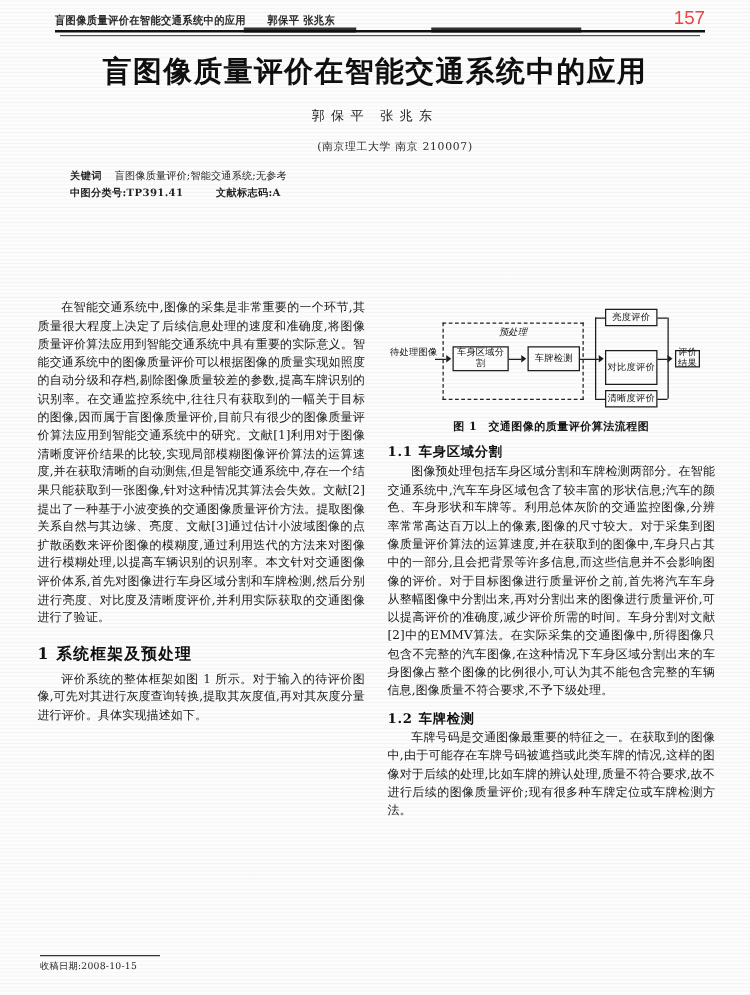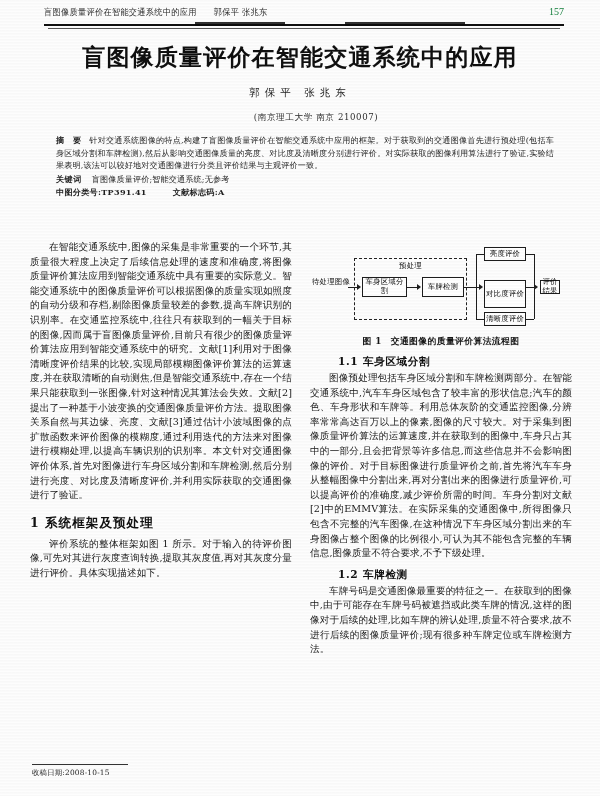--- a/index.html
+++ b/index.html
@@ -27,33 +27,33 @@
     left: 44px;
     right: 36px;
     top: 6px;
     height: 16px;
     display: flex;
     align-items: baseline;
     justify-content: space-between;
   }
   .runhead-left {
     font-size: 8.2px;
-    font-weight: normal;
+    font-weight: bold;
     letter-spacing: 0.3px;
     color: #2b2b2b;
     white-space: nowrap;
     transform: scaleY(1.08);
   }
   .runhead-authors {
     margin-left: 14px;
   }
   .runhead-page {
-    font-size: 10px;
-    color: #15803d;
-    font-family: Liberation Serif, serif;
+    font-size: 15px;
+    color: #ef4444;
+    font-family: Liberation Sans, sans-serif;
   }
   .rule {
     position: absolute;
     left: 44px;
     right: 36px;
     top: 24px;
     height: 2px;
     background: #111;
   }
   .rule.thin {
@@ -178,21 +178,20 @@
   .sec-h2 {
     font-size: 10.6px;
     font-weight: bold;
     margin: 7px 0 2px 0;
     letter-spacing: .6px;
     color: #101010;
   }
   .sec-h2 .num {
     display: inline-block;
     min-width: 25px;
-    margin-left: 28px;
   }
 
   
   .figbox {
     position: relative;
     width: 262px;
     height: 92px;
     margin: 2px 0 2px 0;
   }
   .figcap {
@@ -289,41 +288,40 @@
   <div class="rule"></div>
   <div class="rule thin"></div>
   <div class="rule-smudge" style="left:195px;width:90px;"></div>
   <div class="rule-smudge" style="left:345px;width:120px;"></div>
 
   <div class="title">盲图像质量评价在智能交通系统中的应用</div>
   <div class="authors">郭保平  张兆东</div>
   <div class="affil">(南京理工大学  南京 210007)</div>
 
   <div class="absblock">
-    <p class="abs-indent"><span class="lbl">摘 要</span><span>针对交通系统图像的特点,构建了盲图像质量评价在智能交通系统中应用的框架。对于获取到的交通图像首先进行预处理(包括车身区域分割和车牌检测),然后从影响交通图像质量的亮度、对比度及清晰度分别进行评价。对实际获取的图像利用算法进行了验证,实验结果表明,该法可以较好地对交通图像进行分类且评价结果与主观评价一致。</span></p>
     <p><span class="lbl-kw">关键词</span><span>盲图像质量评价;智能交通系统;无参考</span></p>
     <p class="clsline"><span>中图分类号</span>:<span>TP391.41</span><span class="gap"></span><span>文献标志码</span>:<span>A</span></p>
   </div>
 
   <div class="cols">
 
     <div class="col col-left">
       <p class="ind">在智能交通系统中,图像的采集是非常重要的一个环节,其质量很大程度上决定了后续信息处理的速度和准确度,将图像质量评价算法应用到智能交通系统中具有重要的实际意义。智能交通系统中的图像质量评价可以根据图像的质量实现如照度的自动分级和存档,剔除图像质量较差的参数,提高车牌识别的识别率。在交通监控系统中,往往只有获取到的一幅关于目标的图像,因而属于盲图像质量评价,目前只有很少的图像质量评价算法应用到智能交通系统中的研究。文献[1]利用对于图像清晰度评价结果的比较,实现局部模糊图像评价算法的运算速度,并在获取清晰的自动测焦,但是智能交通系统中,存在一个结果只能获取到一张图像,针对这种情况其算法会失效。文献[2]提出了一种基于小波变换的交通图像质量评价方法。提取图像关系自然与其边缘、亮度、文献[3]通过估计小波域图像的点扩散函数来评价图像的模糊度,通过利用迭代的方法来对图像进行模糊处理,以提高车辆识别的识别率。本文针对交通图像评价体系,首先对图像进行车身区域分割和车牌检测,然后分别进行亮度、对比度及清晰度评价,并利用实际获取的交通图像进行了验证。</p>
       <div class="sec-h">
         <span class="num">1</span><span>系统框架及预处理</span>
       </div>
       <p class="ind">评价系统的整体框架如图 1 所示。对于输入的待评价图像,可先对其进行灰度查询转换,提取其灰度值,再对其灰度分量进行评价。具体实现描述如下。</p>
     </div>
 
     <div class="col col-right">
 
       <div class="figbox">
 
         <div class="fg-dash" style="left:44px;top:16px;width:113px;height:62px;"></div>
-        <div class="fg-plain" style="left:44px;top:20px;width:113px;">预处理</div>
+        <div class="fg-plain" style="left:44px;top:20px;width:113px;font-style:italic;">预处理</div>
 
         <div class="fg-plain" style="left:0px;top:36px;width:42px;line-height:8.4px;">待处理图像</div>
 
         <div class="fg-node" style="left:52px;top:35px;width:45px;height:20px;">车身区域分割</div>
         <div class="fg-node" style="left:112px;top:35px;width:42px;height:20px;">车牌检测</div>
         <div class="fg-node" style="left:174px;top:5px;width:42px;height:14px;">亮度评价</div>
         <div class="fg-node" style="left:174px;top:38px;width:42px;height:28px;">对比度评价</div>
         <div class="fg-node" style="left:174px;top:70px;width:42px;height:14px;">清晰度评价</div>
         <div class="fg-node" style="left:230px;top:38px;width:20px;height:14px;">评价结果</div>
 

